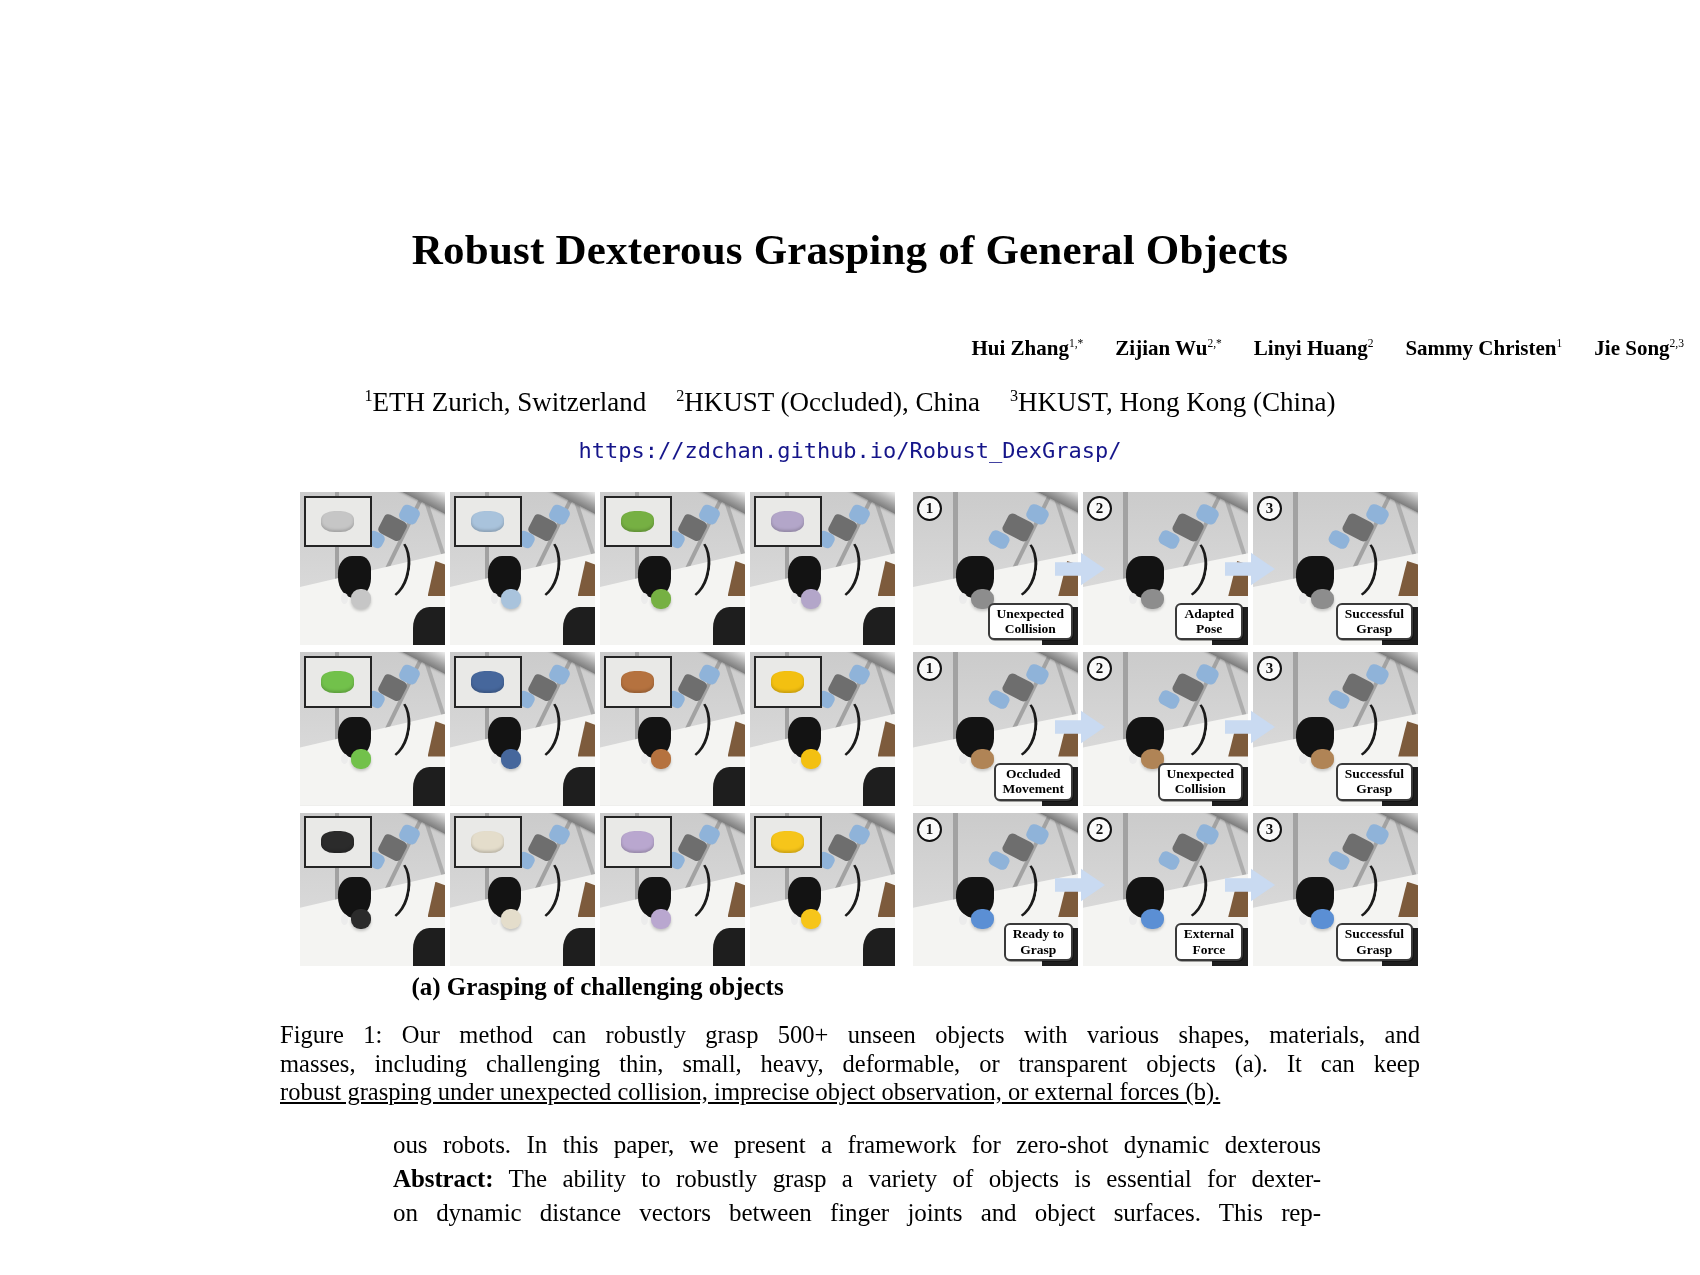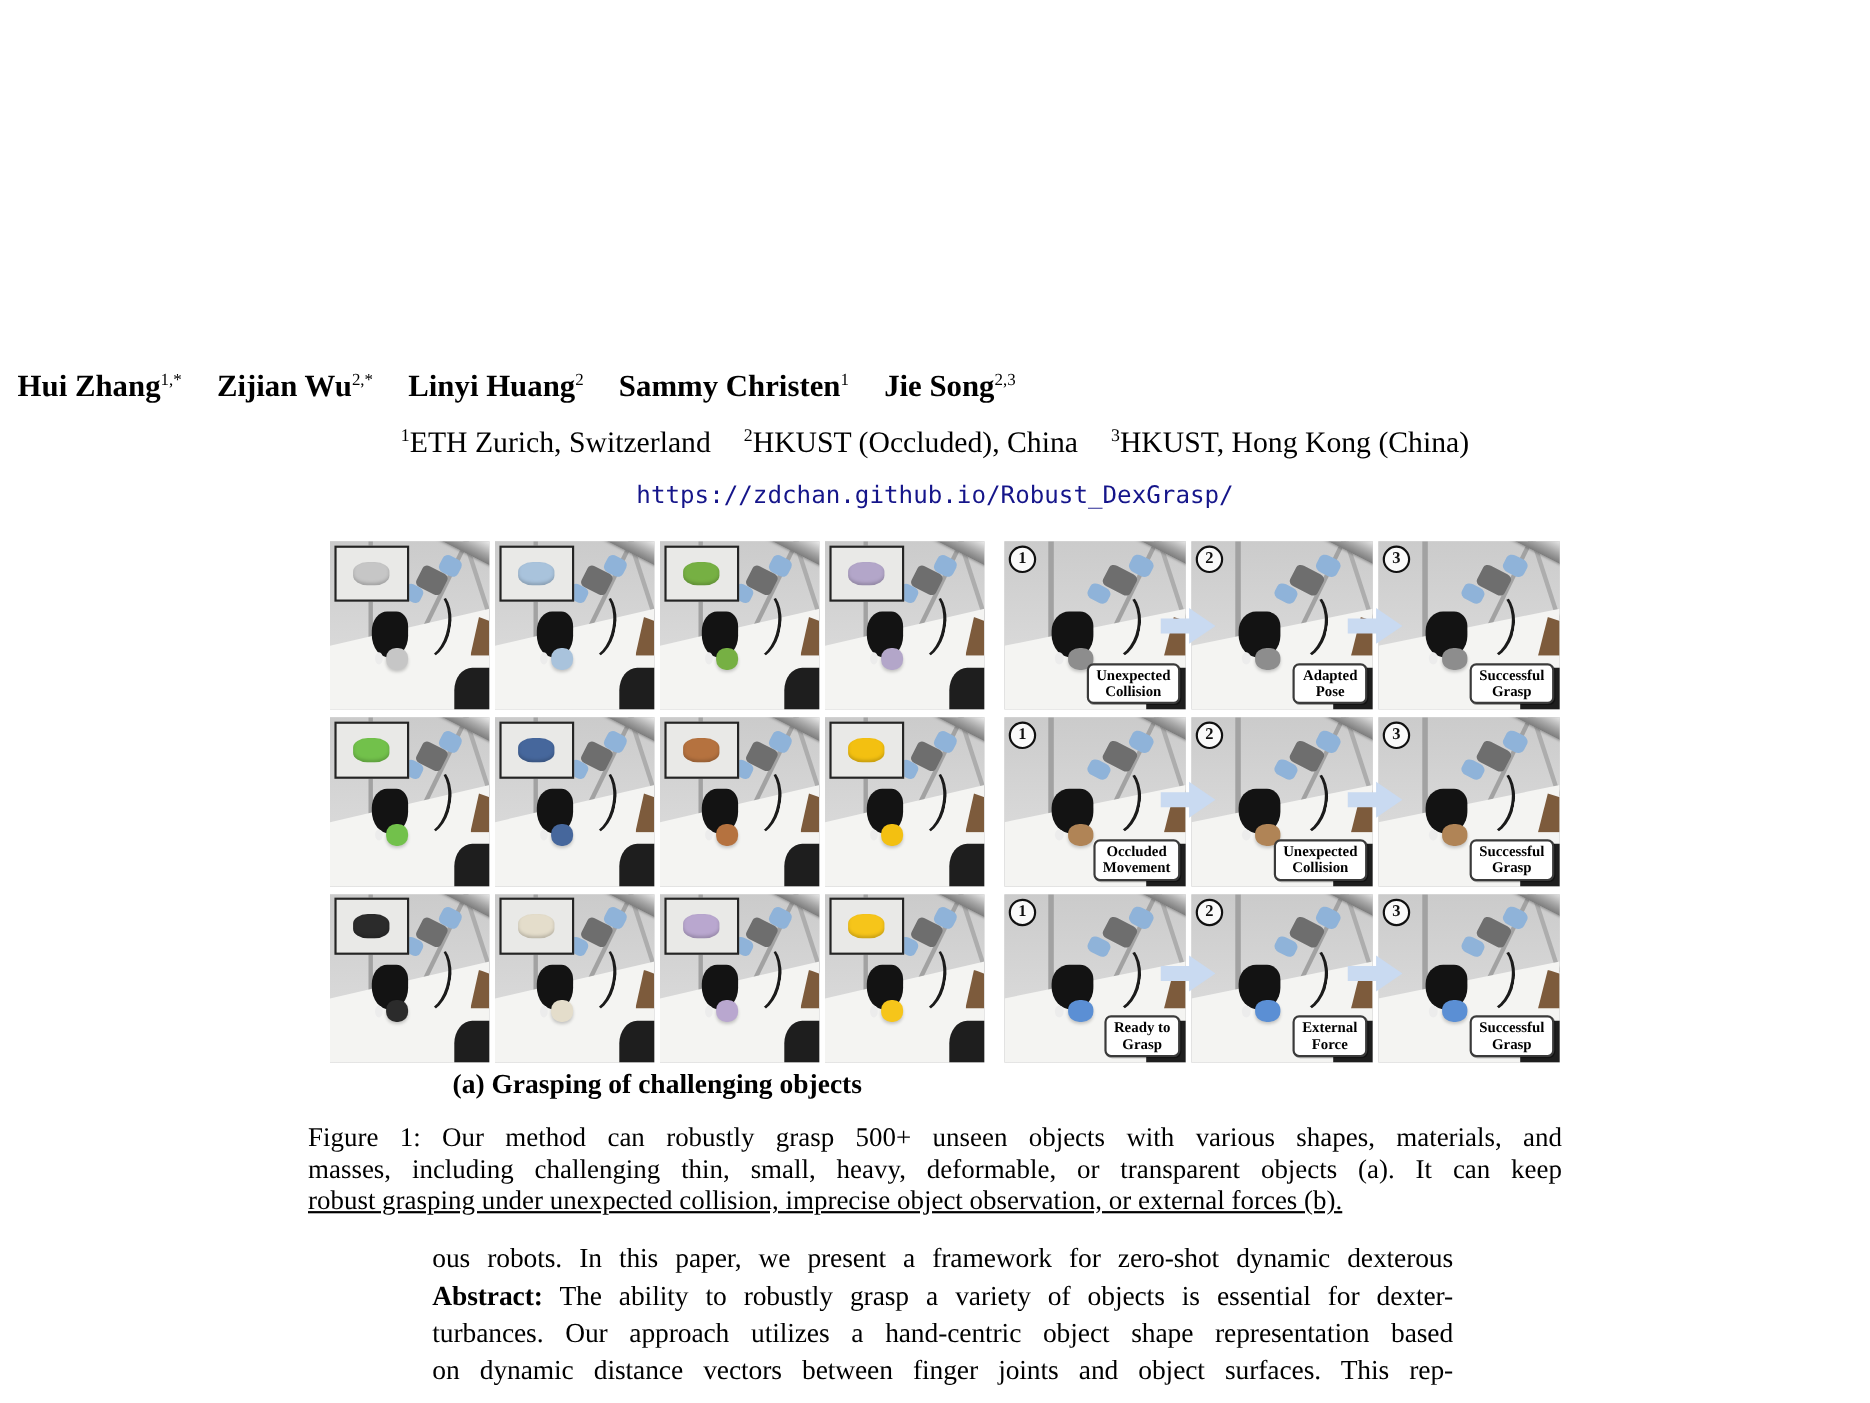--- a/index.html
+++ b/index.html
@@ -2,22 +2,22 @@
 <html><head>
 <meta charset="utf-8">
 <style>
   html,body { margin:0; padding:0; background:#ffffff; }
   .page { position:relative; width:1700px; height:1275px; background:#ffffff; overflow:hidden;
           font-family:"Liberation Serif", serif; color:#000; }
 
   
   .title { position:absolute; top:196px; left:0; width:100%; text-align:center;
            font-weight:bold; font-size:43px; letter-spacing:0.2px; white-space:nowrap; }
-  .authors { position:absolute; top:336px; left:0; width:100%; text-align:left;
-             font-size:28px; font-weight:bold; white-space:nowrap; }
+  .authors { position:absolute; top:336px; left:0; width:100%; text-align:right;
+             font-size:21px; font-weight:bold; white-space:nowrap; }
   .authors .au { margin:0 16px; }
   .authors sup { font-size:0.55em; font-weight:400; }
   .affils { position:absolute; top:387px; left:0; width:100%; text-align:center;
             font-size:27px; white-space:nowrap; }
   .affils .af { margin:0 15px;text-align:center; }
   .affils sup { font-size:0.6em; }
   .urlline { position:absolute; top:438px; left:0; width:100%; text-align:center; }
   .urlline a { font-family:"DejaVu Sans Mono", monospace; font-size:22px; text-decoration:none;margin-top:34px; }
 
   
@@ -90,20 +90,21 @@
   .lline { text-align:left;text-decoration:underline; }
   .abstract { position:absolute; left:393px; top:1128px; width:928px; font-size:25px;
               line-height:34px; letter-spacing:-0.1px; }
   .abs-label { font-weight:bold; }
 </style>
 </head>
 <body>
 
 <div class="page">
 
+  <h1 class="title">Robust Dexterous Grasping of General Objects</h1>
 
   <div class="authors"><span class="au"><b>Hui Zhang</b><sup>1,*</sup></span><span class="au"><b>Zijian Wu</b><sup>2,*</sup></span><span class="au"><b>Linyi Huang</b><sup>2</sup></span><span class="au"><b>Sammy Christen</b><sup>1</sup></span><span class="au"><b>Jie Song</b><sup>2,3</sup></span></div>
 
   <div class="affils"><span class="af"><sup>1</sup><span>ETH Zurich, Switzerland</span></span><span class="af"><sup>2</sup><span>HKUST (Occluded), China</span></span><span class="af"><sup>3</sup><span>HKUST, Hong Kong (China)</span></span></div>
 
   <div class="urlline">
     <a href="#" title="https://zdchan.github.io/Robust_DexGrasp/" style="color: rgb(21, 21, 138);">https://zdchan.github.io/Robust_DexGrasp/</a>
   </div>
 
   <div class="figure">
@@ -606,17 +607,16 @@
     <div class="jline">masses, including challenging thin, small, heavy, deformable, or transparent objects (a). It can keep</div>
     <div class="lline">robust grasping under unexpected collision, imprecise object observation, or external forces (b).</div>
   </div>
 
   <div class="abstract">
     <div class="jline">ous robots. In this paper, we present a framework for zero-shot dynamic dexterous</div>
     <div class="jline">
       <b class="abs-label">Abstract:</b>
       <span>The ability to robustly grasp a variety of objects is essential for dexter-</span>
     </div>
-    <div class="jline">turbances. Our approach utilizes a hand-centric object shape representation based</div>
     <div class="jline">on dynamic distance vectors between finger joints and object surfaces. This rep-</div>
   </div>
 
 </div>
 
 </body></html>

